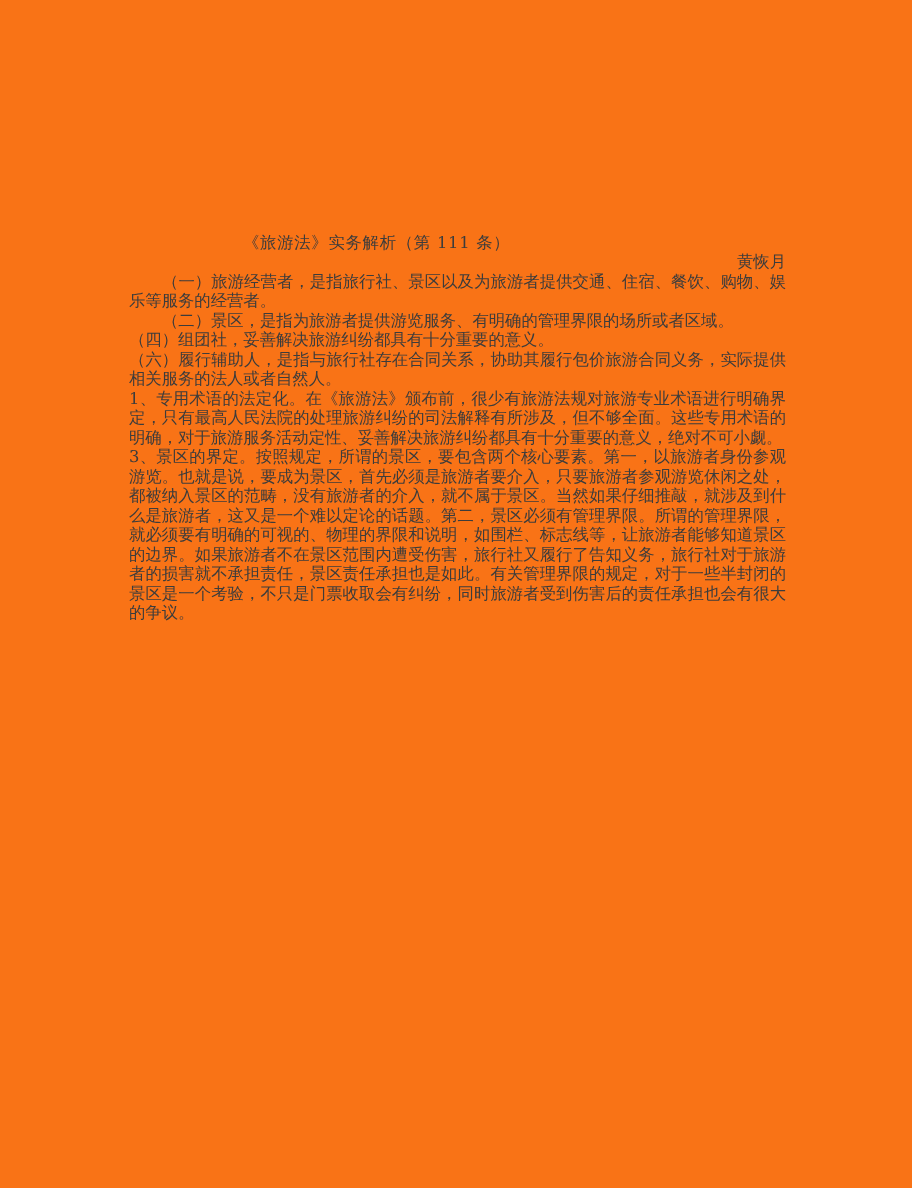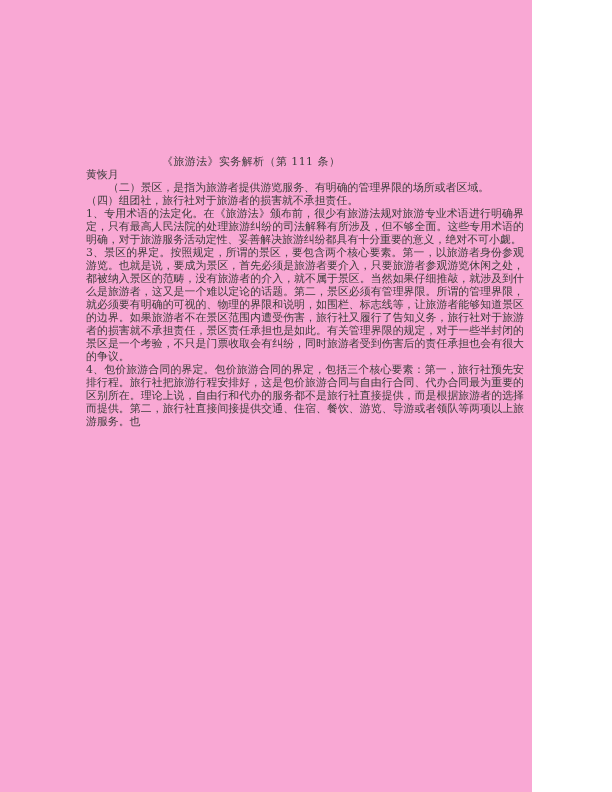--- a/index.html
+++ b/index.html
@@ -2,23 +2,23 @@
 <html><head>
 <meta charset="utf-8">
 <style>
   html, body {
     margin: 0;
     padding: 0;
     background: #ffffff;
   }
   .page {
     position: relative;
-    width: 532px;
+    width: 608px;
     height: 792px;
-    background: #f9a8d4;
+    background: #f97316;
     overflow: hidden;
     font-family: "DejaVu Serif", "Liberation Serif", serif;
     color: #3c3c3c;
     text-decoration: underline;
   }
   .content {
     position: absolute;
     left: 86px;
     top: 155px;
     width: 438px;
@@ -30,36 +30,37 @@
   }
   .content p {
     margin: 0;
   }
   .doc-title {
     padding-left: 76px;
     text-align: left;
     letter-spacing: 0.5px;
   }
   .author {
-    text-align: left;
+    text-align: right;
   }
   .indent {
     text-indent: 22px;
   }
   .spaced {
     margin-top: 13px;
   }
 </style>
 </head>
 <body>
 
 <div class="page">
   <div class="content">
     <p class="doc-title">《旅游法》实务解析（第 111 条）</p>
     <p class="author">黄恢月</p>
 
+    <p class="indent">（一）旅游经营者，是指旅行社、景区以及为旅游者提供交通、住宿、餐饮、购物、娱乐等服务的经营者。</p>
     <p class="indent">（二）景区，是指为旅游者提供游览服务、有明确的管理界限的场所或者区域。</p>
-    <p class="spaced">（四）组团社，旅行社对于旅游者的损害就不承担责任。</p>
+    <p class="spaced">（四）组团社，妥善解决旅游纠纷都具有十分重要的意义。</p>
+    <p class="spaced">（六）履行辅助人，是指与旅行社存在合同关系，协助其履行包价旅游合同义务，实际提供相关服务的法人或者自然人。</p>
     <p class="spaced">1、专用术语的法定化。在《旅游法》颁布前，很少有旅游法规对旅游专业术语进行明确界定，只有最高人民法院的处理旅游纠纷的司法解释有所涉及，但不够全面。这些专用术语的明确，对于旅游服务活动定性、妥善解决旅游纠纷都具有十分重要的意义，绝对不可小觑。</p>
     <p class="spaced">3、景区的界定。按照规定，所谓的景区，要包含两个核心要素。第一，以旅游者身份参观游览。也就是说，要成为景区，首先必须是旅游者要介入，只要旅游者参观游览休闲之处，都被纳入景区的范畴，没有旅游者的介入，就不属于景区。当然如果仔细推敲，就涉及到什么是旅游者，这又是一个难以定论的话题。第二，景区必须有管理界限。所谓的管理界限，就必须要有明确的可视的、物理的界限和说明，如围栏、标志线等，让旅游者能够知道景区的边界。如果旅游者不在景区范围内遭受伤害，旅行社又履行了告知义务，旅行社对于旅游者的损害就不承担责任，景区责任承担也是如此。有关管理界限的规定，对于一些半封闭的景区是一个考验，不只是门票收取会有纠纷，同时旅游者受到伤害后的责任承担也会有很大的争议。</p>
-    <p class="spaced">4、包价旅游合同的界定。包价旅游合同的界定，包括三个核心要素：第一，旅行社预先安排行程。旅行社把旅游行程安排好，这是包价旅游合同与自由行合同、代办合同最为重要的区别所在。理论上说，自由行和代办的服务都不是旅行社直接提供，而是根据旅游者的选择而提供。第二，旅行社直接间接提供交通、住宿、餐饮、游览、导游或者领队等两项以上旅游服务。也</p>
   </div>
 </div>
 
 </body></html>

